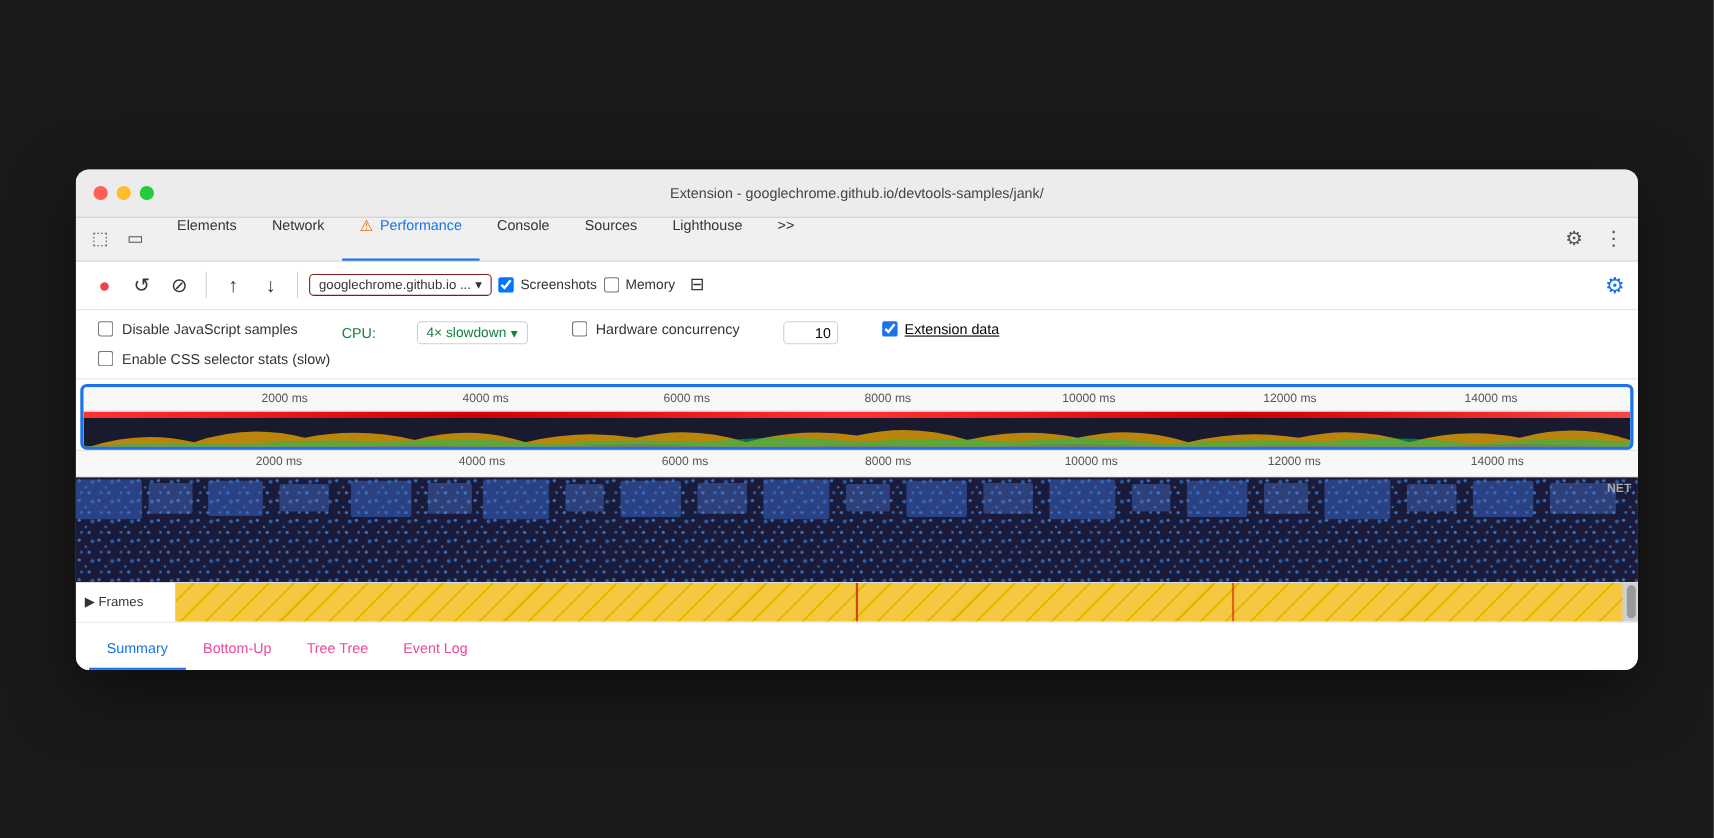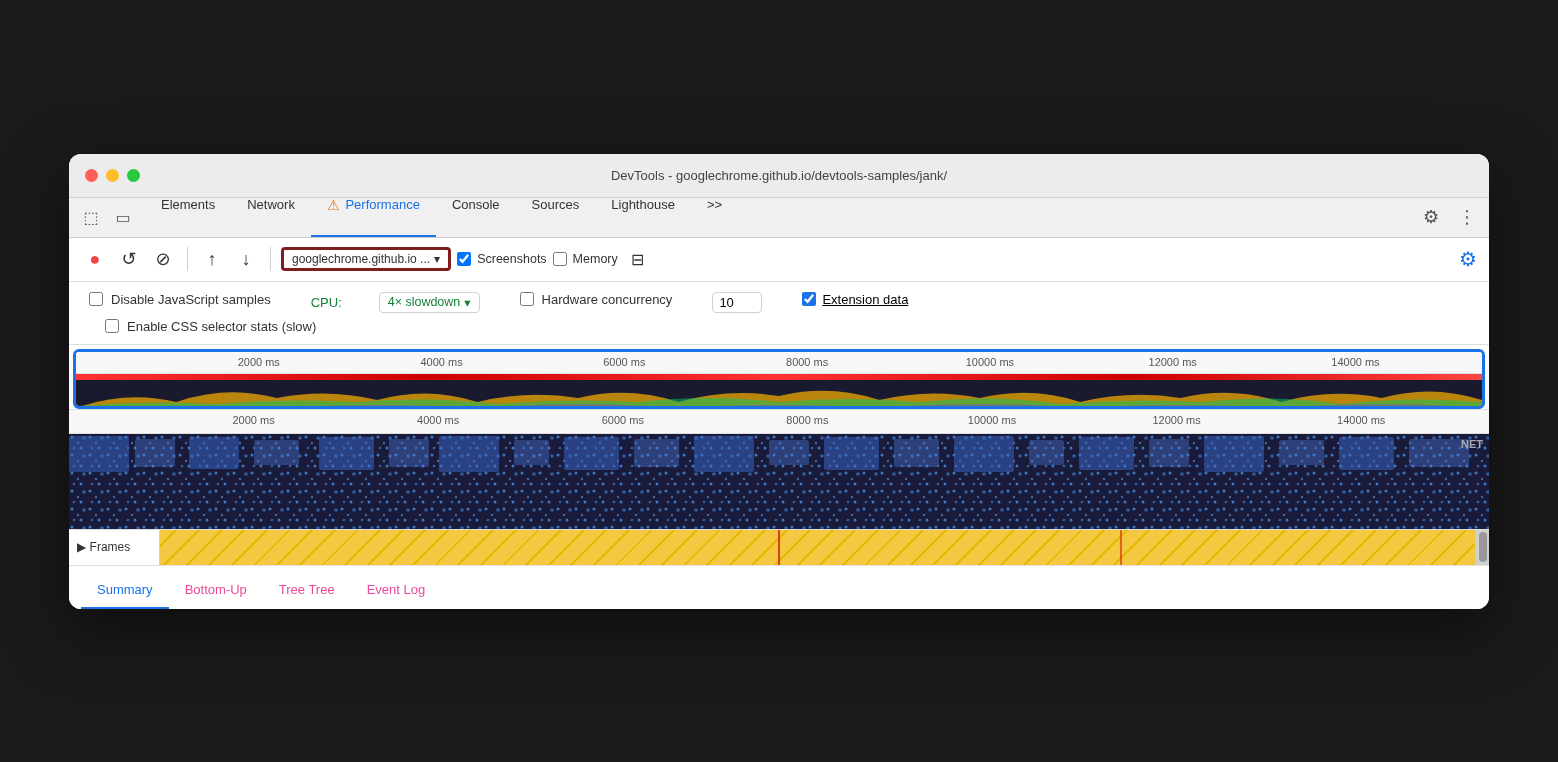--- a/index.html
+++ b/index.html
@@ -132,21 +132,21 @@
     }
     .toolbar-sep {
       width: 1px;
       height: 24px;
       background: #d0d0d0;
       margin: 0 4px;
     }
     .toolbar-url {
       display: flex;
       align-items: center;
-      border: 3px solid #7f1d1d;
+      border: 1px solid #7f1d1d;
       border-radius: 4px;
       padding: 2px 8px;
       font-size: 12px;
       color: #333;
       gap: 4px;
       background: #fff;
       cursor: pointer;
     }
     .toolbar-checkbox {
       display: flex;
@@ -172,21 +172,21 @@
       background: #fff;
       border-bottom: 1px solid #e0e0e0;
       padding: 10px 20px;
     }
     .settings-row {
       display: flex;
       align-items: flex-start;
       gap: 40px;
       margin-bottom: 6px;
     }
-    .settings-row:last-child { margin-bottom: 0; margin-left: 16px; }
+    .settings-row:last-child { margin-bottom: 0; }
     .settings-check {
       display: flex;
       align-items: center;
       gap: 8px;
       font-size: 13px;
       color: #333;
     }
     .settings-check input[type="checkbox"] {
       width: 14px;
       height: 14px;
@@ -212,21 +212,21 @@
       cursor: pointer;
       background: #fff;
       gap: 4px;
     }
     .hw-input {
       border: 1px solid #d0d0d0;
       border-radius: 4px;
       padding: 2px 6px;
       font-size: 13px;
       width: 50px;
-      text-align: left;
+      text-align: right;
     }
     .ext-check {
       display: flex;
       align-items: center;
       gap: 6px;
       font-size: 13px;
       text-decoration: underline;
     }
     .ext-check input[type="checkbox"] {
       width: 14px;
@@ -367,21 +367,21 @@
 <body>
 
 <div class="window">
 
   <div class="titlebar">
     <div class="titlebar-buttons">
       <button class="titlebar-btn btn-close"></button>
       <button class="titlebar-btn btn-minimize"></button>
       <button class="titlebar-btn btn-maximize"></button>
     </div>
-    <span class="titlebar-title">DevTools - googlechrome.github.io/devtools-samples/jank/</span>
+    <span class="titlebar-title">Extension - googlechrome.github.io/devtools-samples/jank/</span>
   </div>
 
   <div class="tabbar">
     <div class="tabbar-icons">
       <div class="tabbar-icon">⬚</div>
       <div class="tabbar-icon">▭</div>
     </div>
     <div class="tab">
       <span>Elements</span>
     </div>

